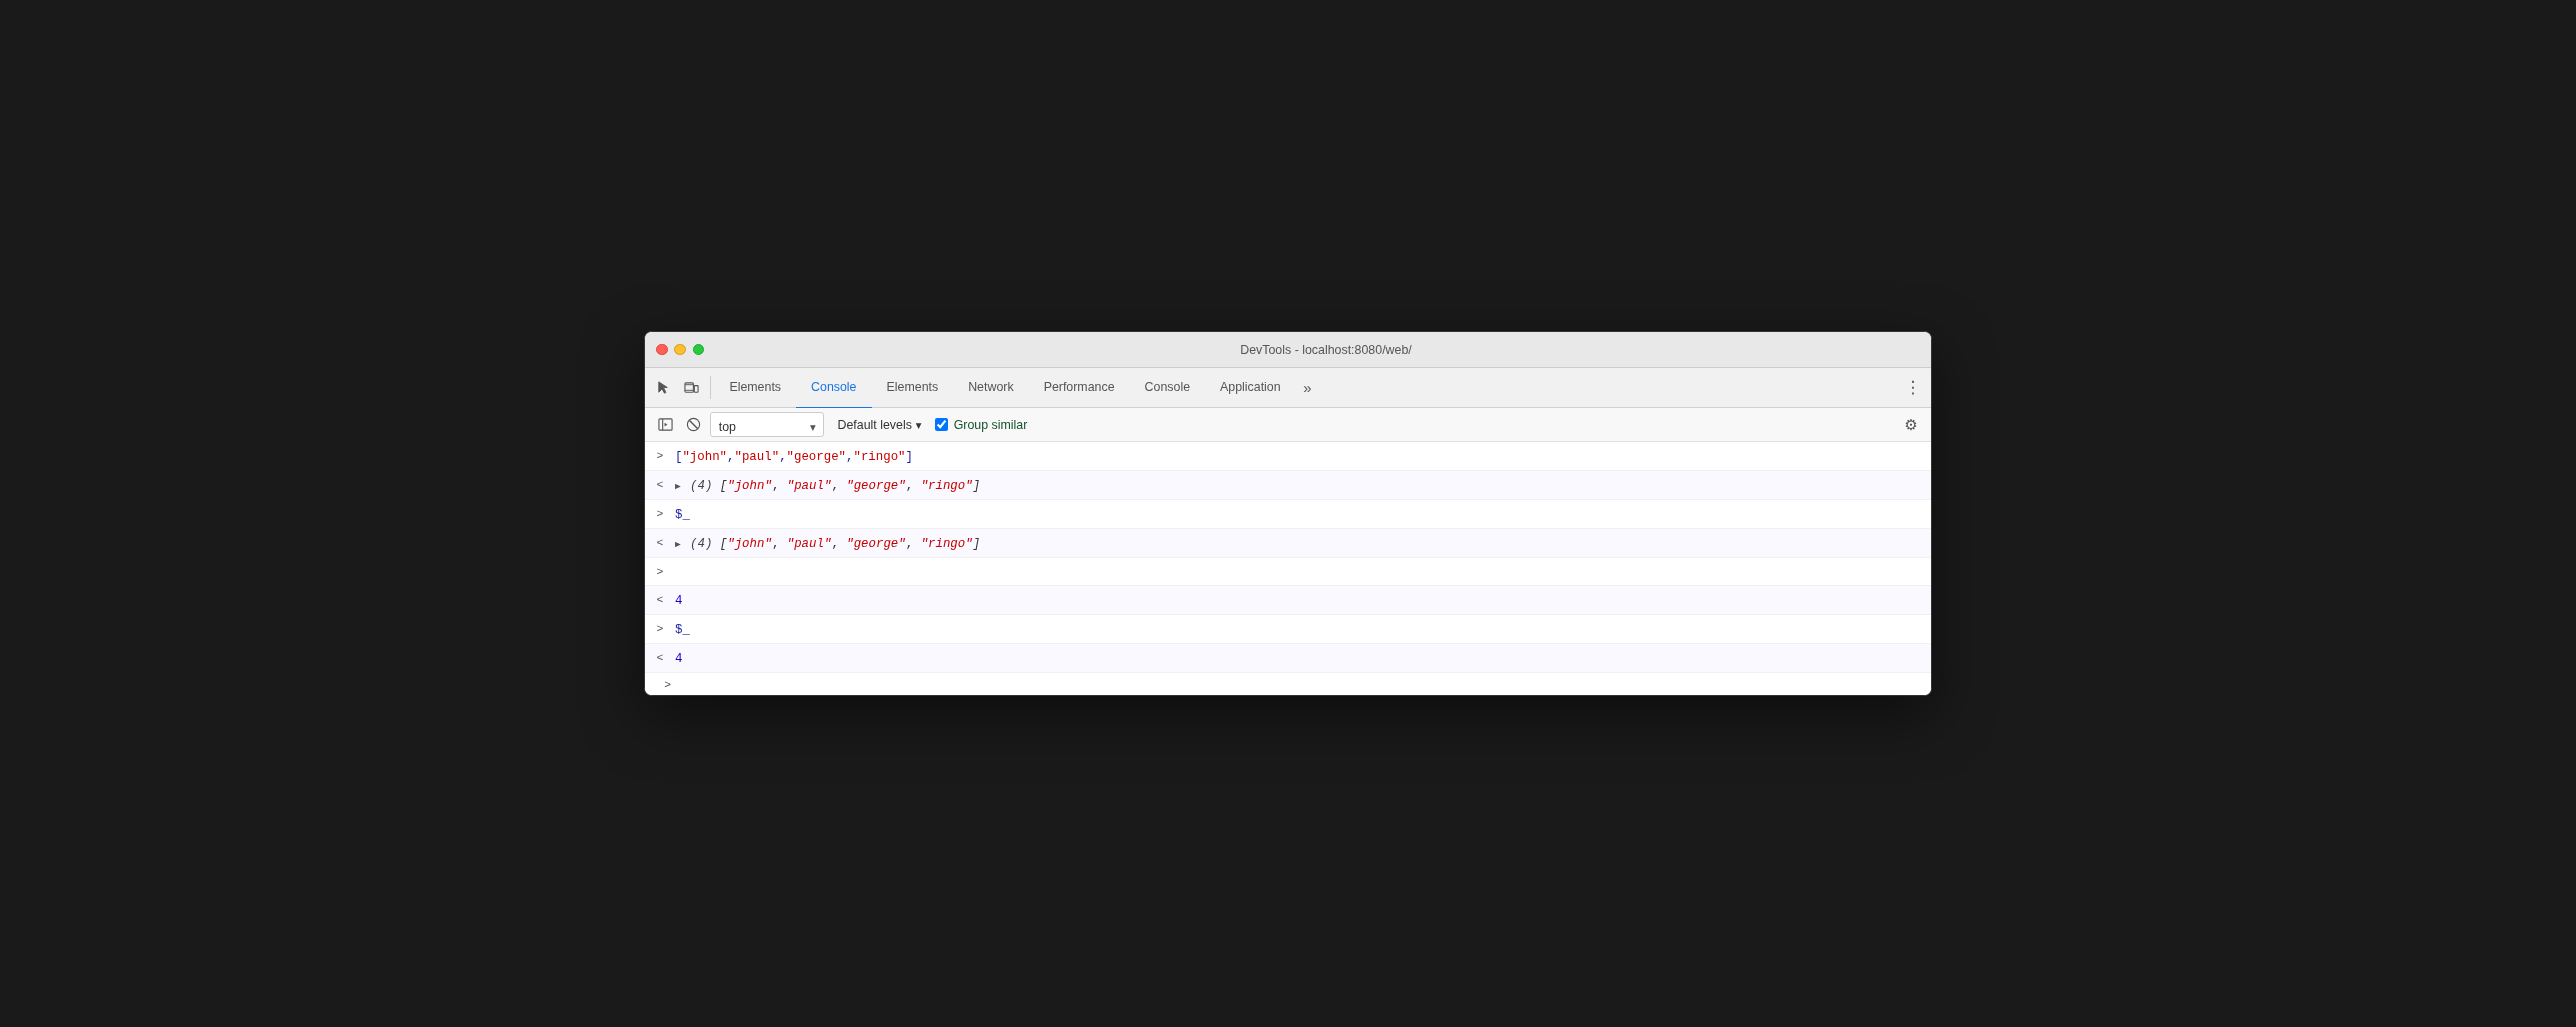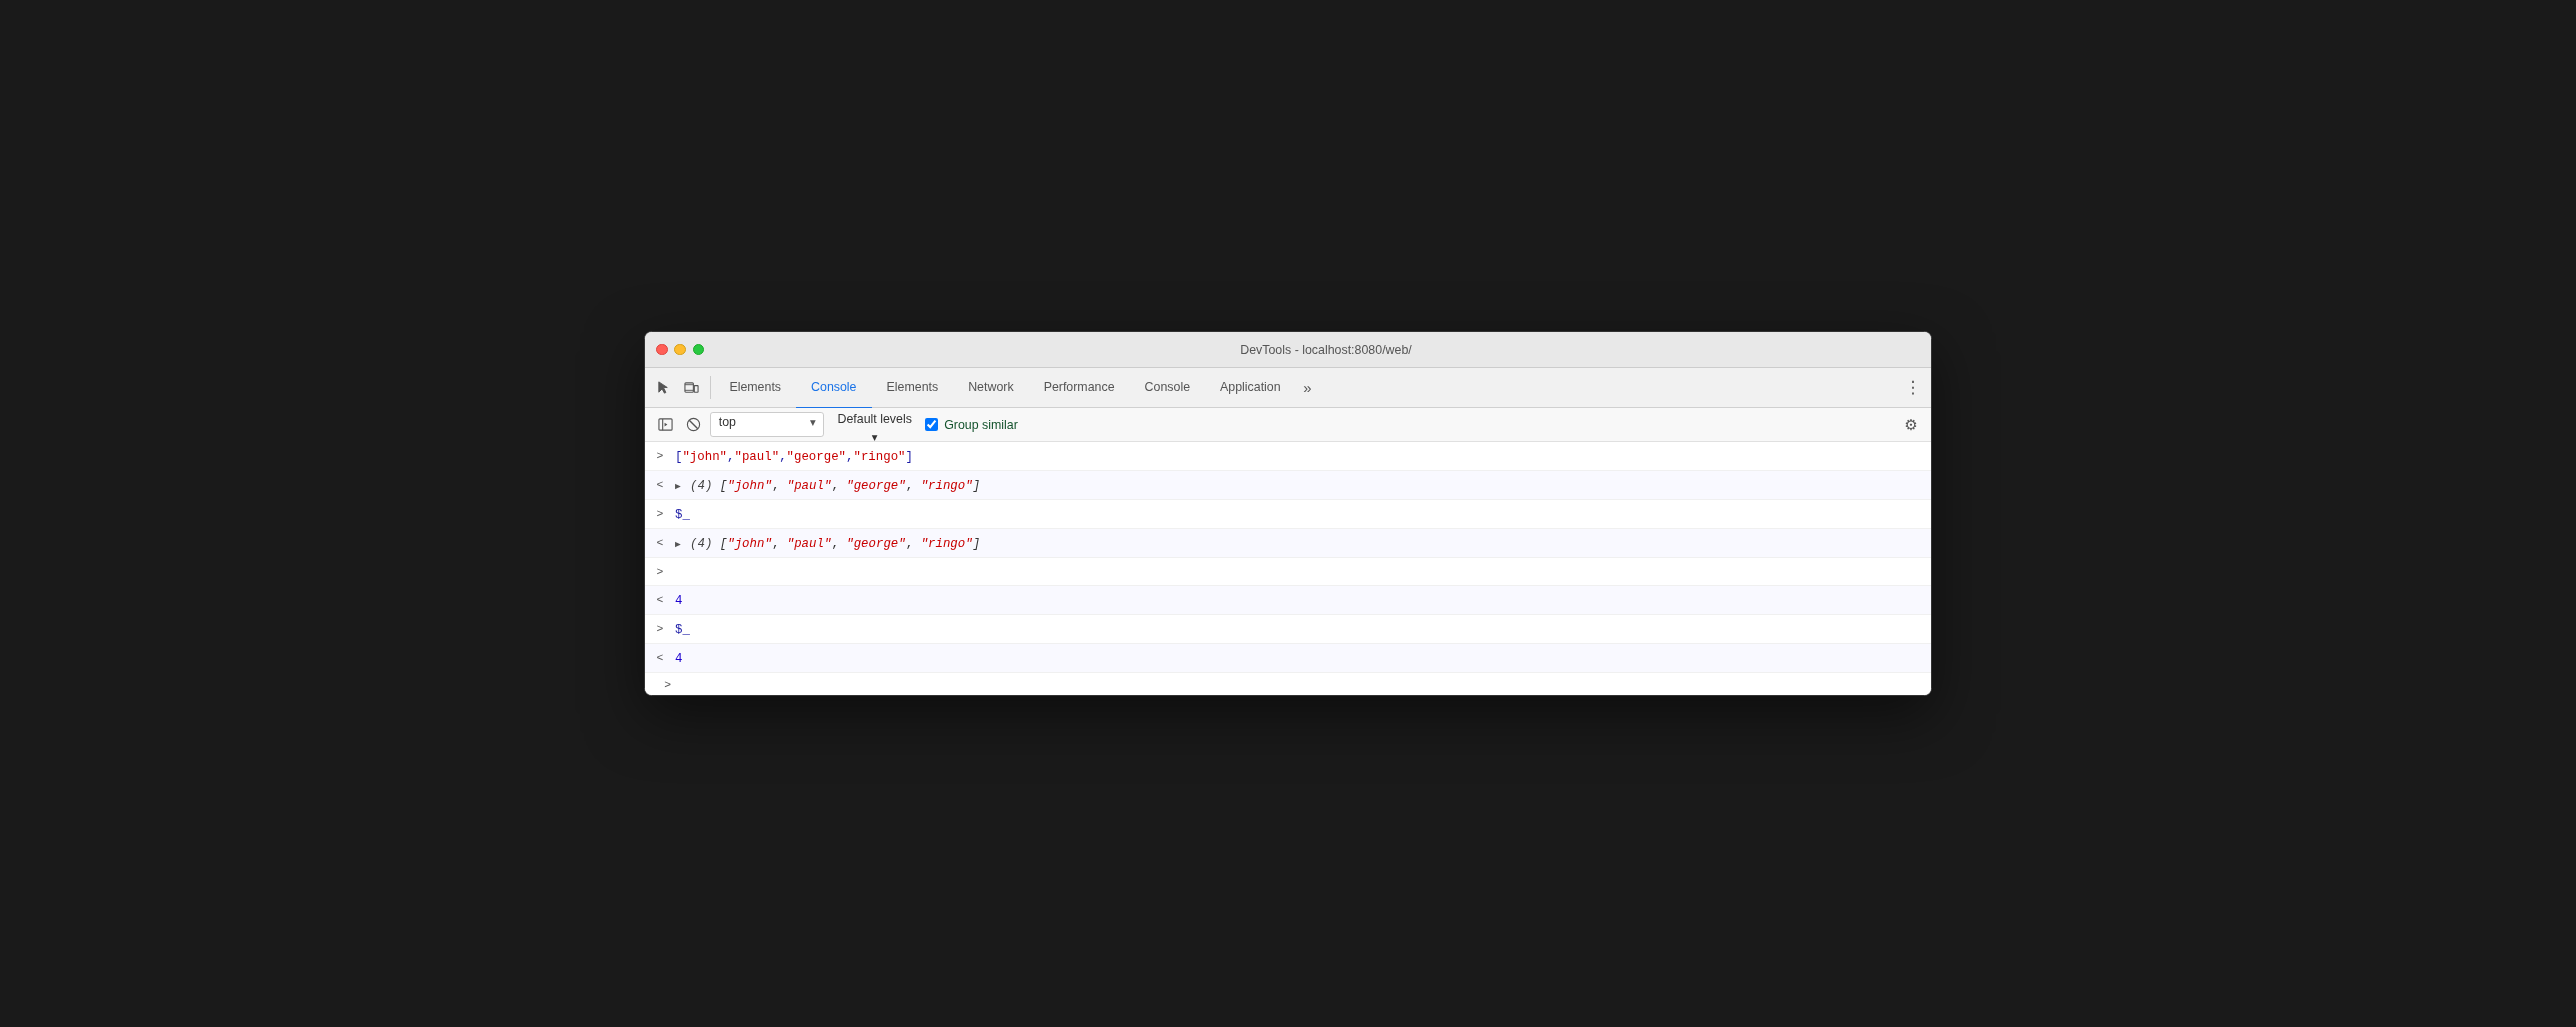--- a/index.html
+++ b/index.html
@@ -154,21 +154,21 @@
       border-radius: 2.9px;
       color: #555;
       font-size: 13.3px;
       border: none;
       background: none;
       flex-shrink: 0;
     }
 
     .context-selector {
       display: flex;
-      align-items: flex-start;
+      align-items: flex-end;
       border: 1px solid #ccc;
       border-radius: 2.9px;
       padding: 1.9px 7.6px;
       font-size: 12.4px;
       color: #333;
       cursor: pointer;
       background: white;
       height: 25px;
       min-width: 114px;
       gap: 5.7px;
@@ -194,21 +194,20 @@
       align-items: center;
       gap: 3.8px;
       padding: 0 9.5px;
       height: 25px;
       border: none;
       background: none;
       cursor: pointer;
       font-size: 12.4px;
       color: #333;
       white-space: nowrap;
-      flex-direction: column;
     }
 
     .checkbox-group {
       display: flex;
       align-items: center;
       gap: 5.7px;
       cursor: pointer;
     }
 
     .checkbox-group input[type="checkbox"] {

